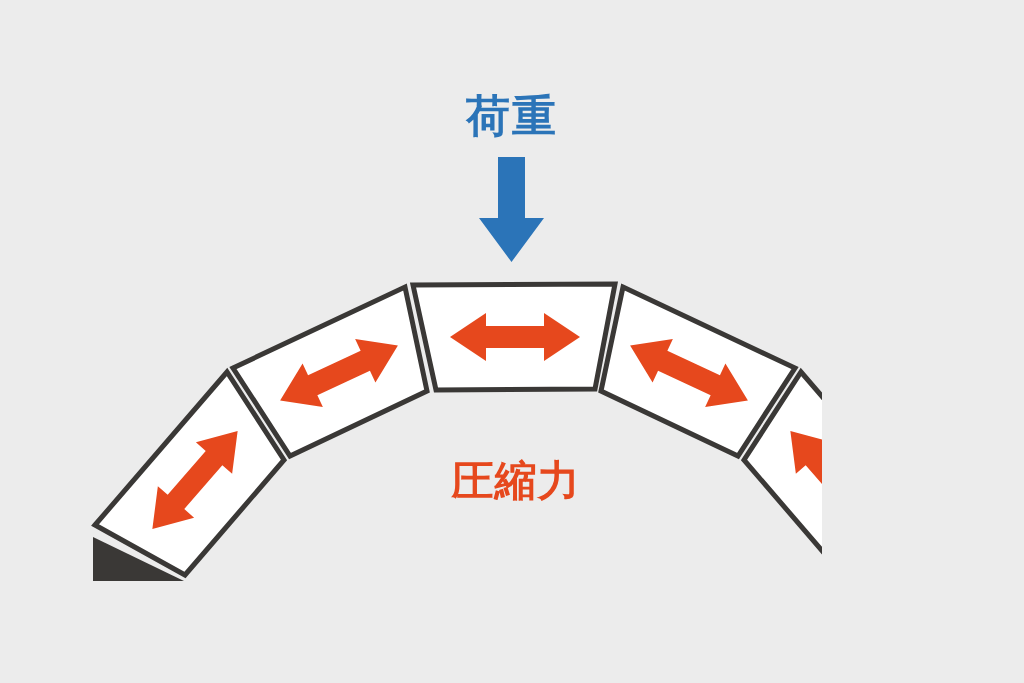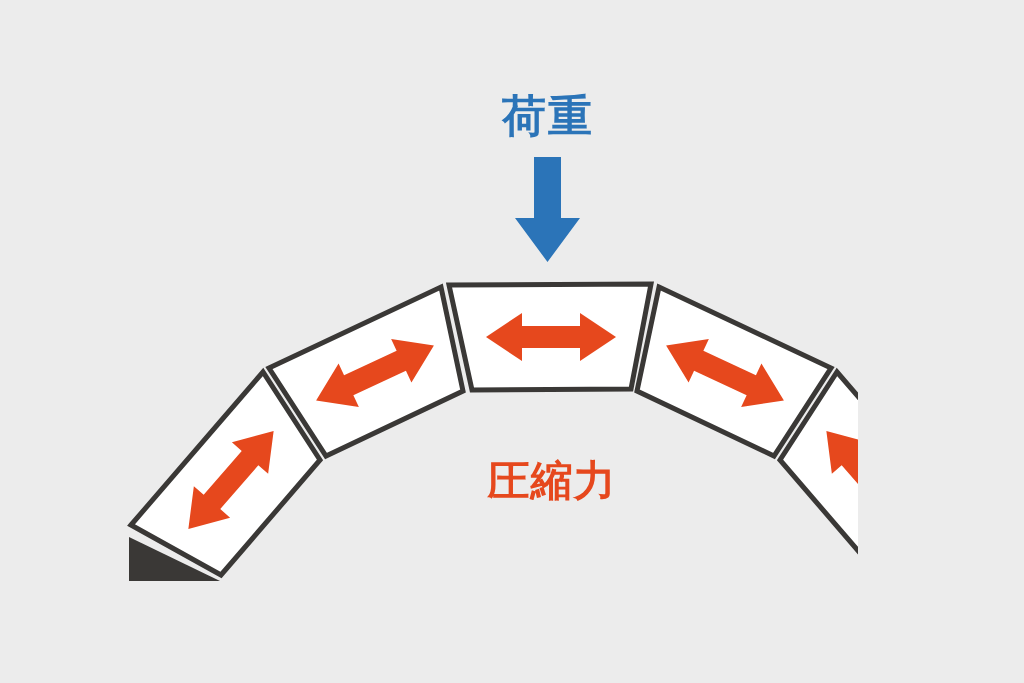--- a/index.html
+++ b/index.html
@@ -6,21 +6,20 @@
     margin: 0;
     padding: 0;
     background: #ececec;
     font-family: "DejaVu Sans", "Liberation Sans", sans-serif;
   }
   .stage {
     position: relative;
     width: 822px;
     height: 683px;
     overflow: hidden;
-    padding-left: 36px;
   }
   svg {
     display: block;
     width: 1024px;
     height: 683px;
   }
   svg text {
     font-family: "DejaVu Sans", "Liberation Sans", sans-serif;
     font-weight: bold;
   }

